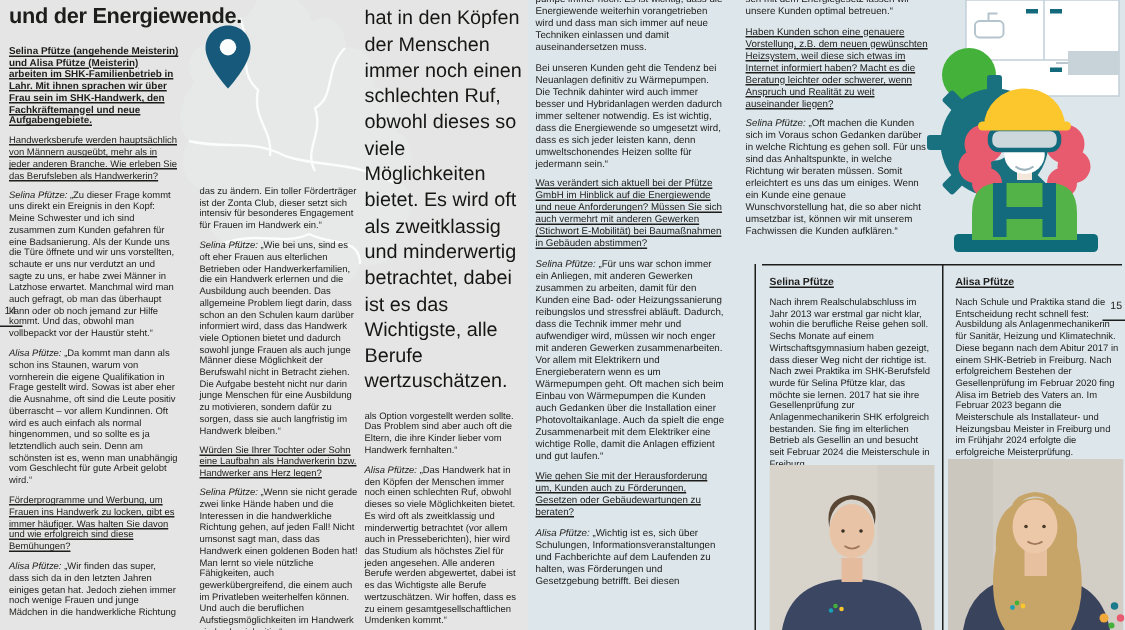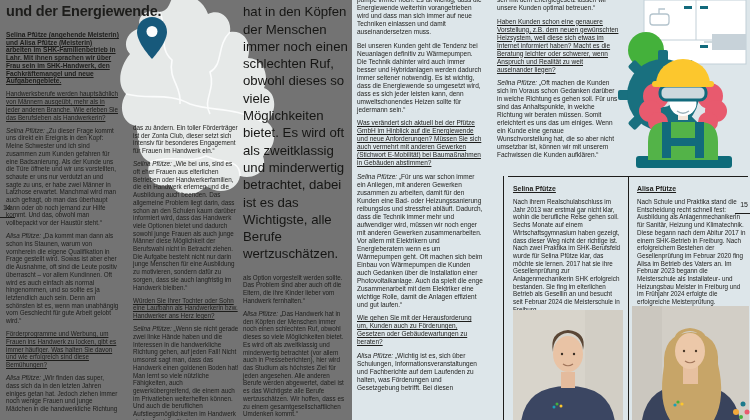--- a/index.html
+++ b/index.html
@@ -1,16 +1,16 @@
 <!DOCTYPE html>
 <html><head>
 <meta charset="utf-8">
 <style>
   html,body{margin:0;padding:0;background:#888;}
-  #canvas{position:relative;width:750px;height:420px;overflow:hidden;background:#737373;
+  #canvas{position:relative;width:750px;height:420px;overflow:hidden;background:#e5e5e5;
     font-family:"Liberation Sans",sans-serif;color:#1d1d1b;}
   .page-right-bg{position:absolute;left:352px;top:0;width:398px;height:420px;background:#dde6ea;}
   .abs{position:absolute;}
   
   .headline{position:absolute;left:6px;top:-14px;width:200px;font-size:14.5px;line-height:17px;
     font-weight:bold;letter-spacing:-0.2px;margin:0;}
   
   .col{position:absolute;font-size:6.3px;line-height:7.7px;}
   .c1{left:6px;top:31px;width:113px;height:400px;}
   .c2{left:133px;top:124px;width:107px;height:300px;}

